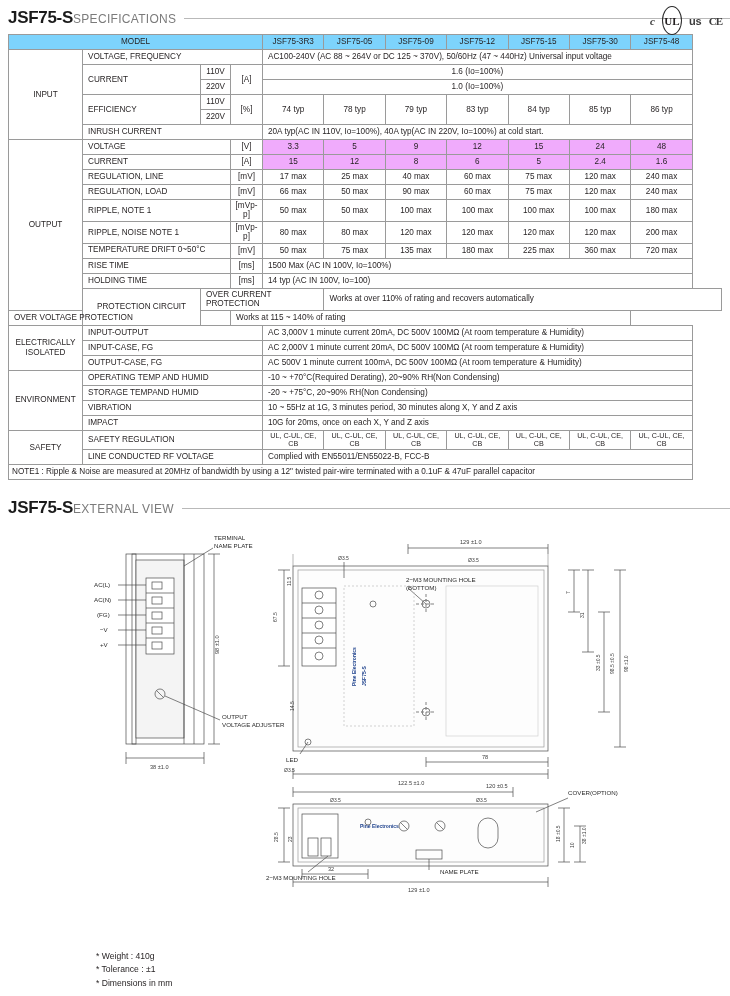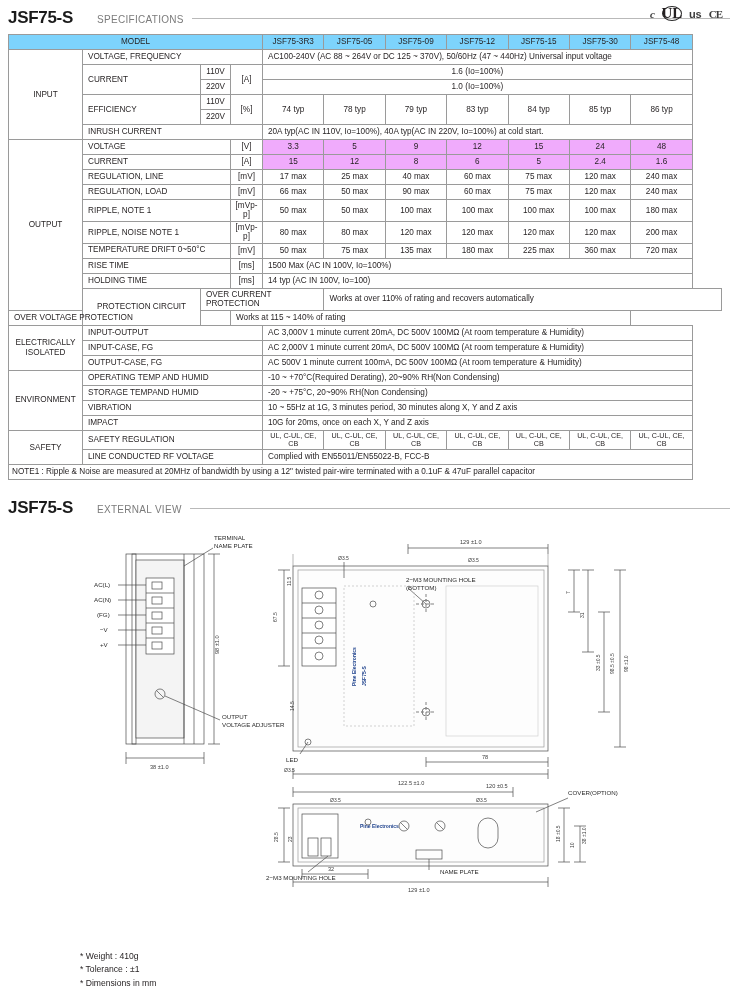--- a/index.html
+++ b/index.html
@@ -11,35 +11,35 @@
     color: #231f20;
   }
   .page { position: relative; width: 730px; height: 996px; overflow: hidden; }
 
   
   .sec-head { display: flex; align-items: baseline; padding: 8px 0 4px 8px; }
   .sec-head .model {
     font-size: 17px; font-weight: bold; color: #1a1a1a; letter-spacing: -0.3px;
   }
   .sec-head .title {
-    font-size: 10px; color: #7b7b7b; margin-left: 24px; letter-spacing: 0.3px;
+    font-size: 12px; color: #7b7b7b; margin-left: 0; letter-spacing: 0.3px;
   }
   .sec-head .rule {
     flex: 1; height: 1px; background: #b9b9b9; margin-left: 8px; position: relative; top: -4px;
   }
   .certs {
     position: absolute; right: 8px; top: 6px;
     display: flex; align-items: center; gap: 7px;
   }
   .certs .c { font-size: 11px; color: #3b3b3b; }
   .cert-cul { font-family: "Liberation Serif", serif; font-style: italic; font-weight: bold; font-size: 15px; }
   .cert-ul {
     border: 1.6px solid #2b2b2b; border-radius: 50%;
-    width: 20px; height: 15px; display: inline-flex; align-items: center; justify-content: center;
-    font-size: 15px; font-weight: bold; font-family: "Liberation Serif", serif;
+    width: 20px; height: 29px; display: inline-flex; align-items: center; justify-content: center;
+    font-size: 11px; font-weight: bold; font-family: "Liberation Serif", serif;
   }
   .cert-us { font-size: 8px; font-weight: bold; }
   .cert-ce { font-size: 17px; font-weight: bold; font-family: "Liberation Serif", serif; letter-spacing: -1px; }
 
   
   table.spec {
     border-collapse: collapse;
     width: 714px;
     margin: 2px 8px 0 8px;
     table-layout: fixed;
@@ -68,21 +68,21 @@
   .ev-wrap { position: relative; margin-top: 6px; }
   .drawing {
     position: relative; width: 714px; height: 370px; margin: 4px 8px 0 8px;
   }
   .dimtext { font-size: 5.6px; fill: #3c3c3c; font-family: "Liberation Sans", sans-serif; }
   .dimtext-s { font-size: 5px; fill: #3c3c3c; font-family: "Liberation Sans", sans-serif; }
   .lbl { font-size: 6.2px; fill: #2b2b2b; font-family: "Liberation Sans", sans-serif; }
   .brand { font-size: 5px; fill: #1b3f8b; font-weight: bold; font-family: "Liberation Sans", sans-serif; }
 
   .footnotes {
-    position: absolute; left: 80px; bottom: 6px;
+    position: absolute; left: 96px; bottom: 6px;
     font-size: 8.6px; line-height: 1.55; color: #231f20;
   }
   .footnotes div { white-space: nowrap; }
 </style>
 </head>
 <body>
 
 <div class="page">
 
   <div class="sec-head">

